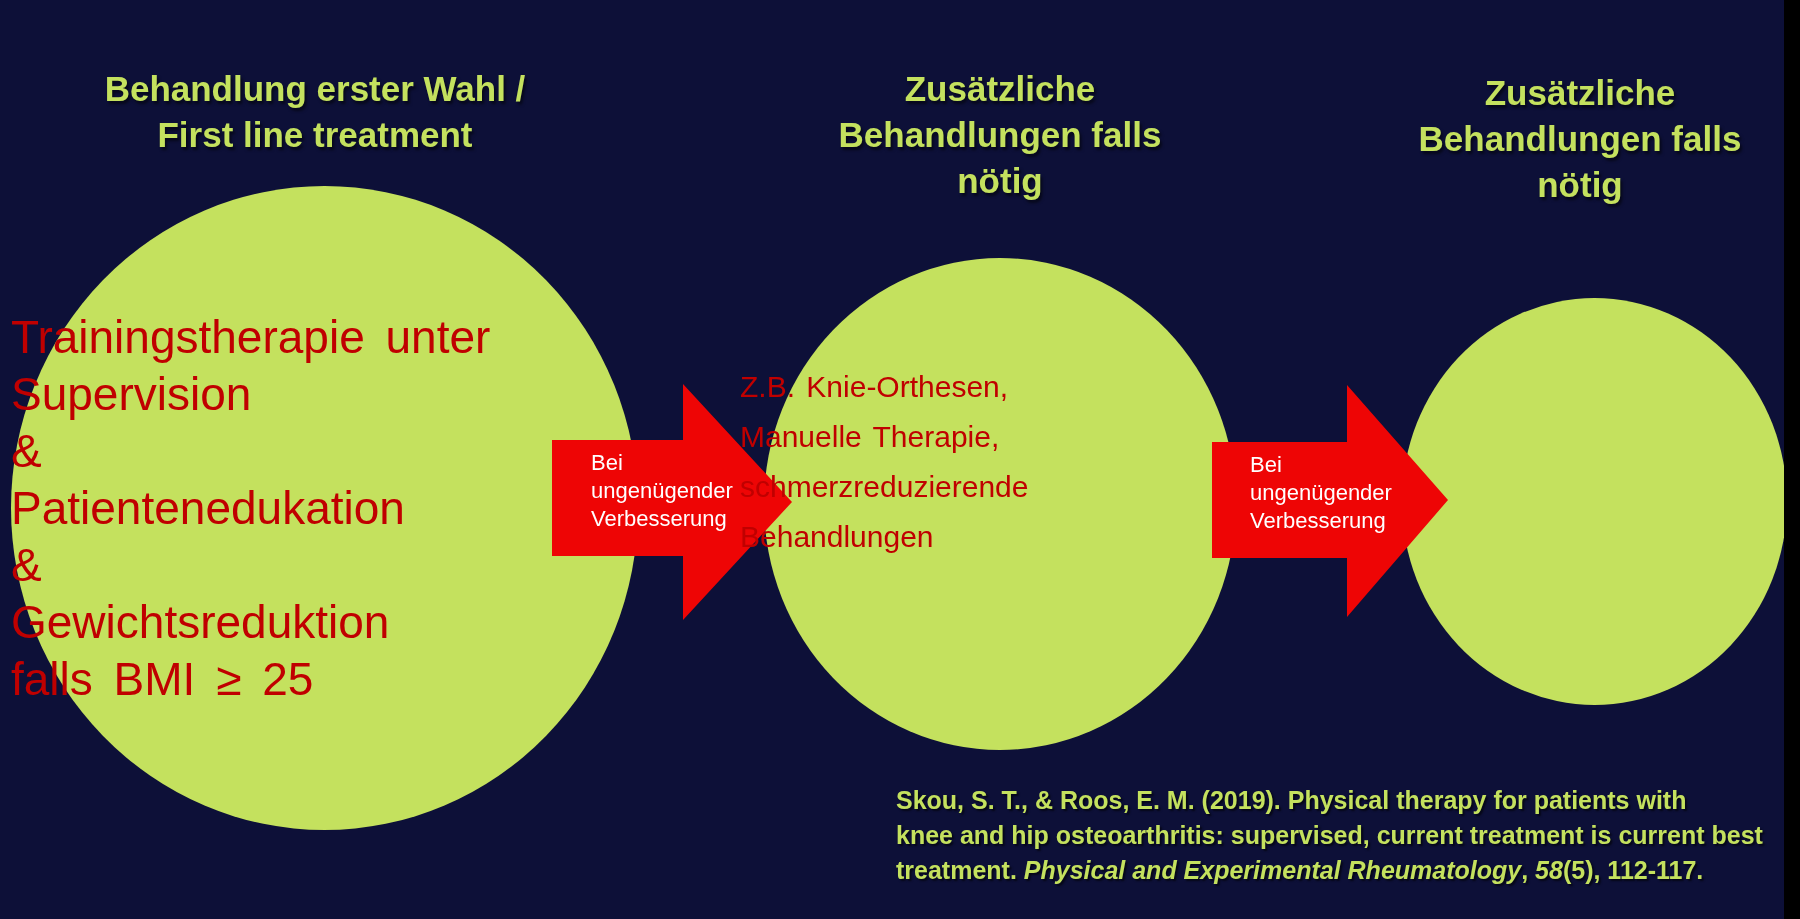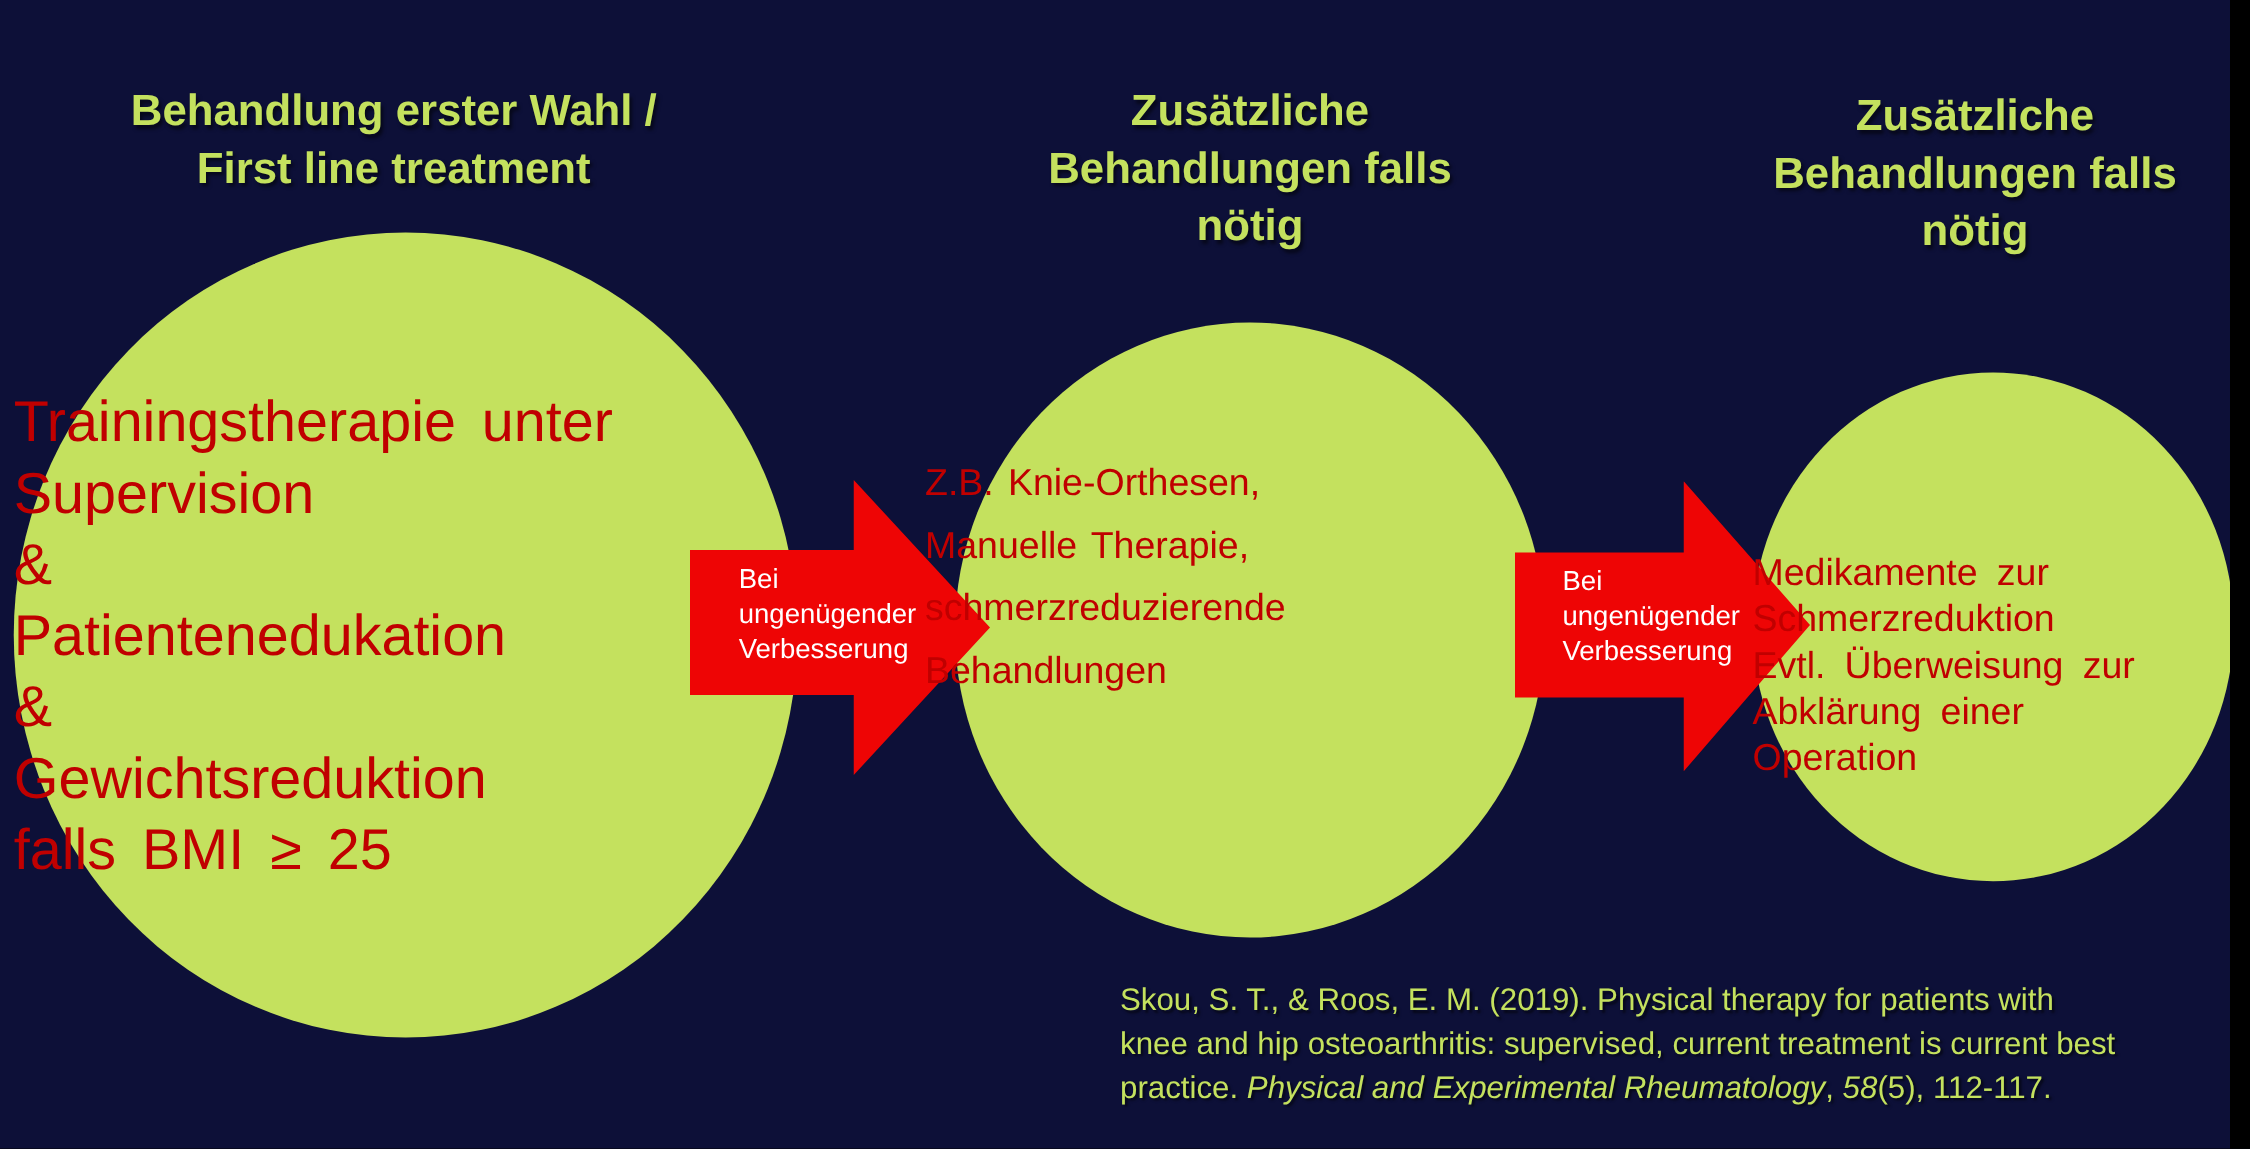--- a/index.html
+++ b/index.html
@@ -61,20 +61,21 @@
 
   .citation {
     position: absolute;
     left: 896px;
     top: 783px;
     width: 900px;
     color: var(--citation-text, #c4e15e);
     font-size: 25px;
     line-height: 35px;
     text-shadow: 2px 2px 2px rgba(0,0,0,0.6);
+    font-weight: bold;
   }
   .it { font-style: italic; }
 </style>
 </head>
 <body>
 
 <div class="slide">
 
   <div class="header h1">Behandlung erster Wahl /
 First line treatment</div>
@@ -100,32 +101,27 @@
 Supervision
 &amp;
 Patientenedukation
 &amp;
 Gewichtsreduktion
 falls BMI ≥ 25</div>
   <div class="circle-text t2">Z.B. Knie-Orthesen,
 Manuelle Therapie,
 schmerzreduzierende
 Behandlungen</div>
-  <div class="circle-text t3">Medikamente zur
-Schmerzreduktion
-Evtl. Überweisung zur
-Abklärung einer
-Operation</div>
 
   <div class="arrow-label l1">Bei
 ungenügender
 Verbesserung</div>
   <div class="arrow-label l2">Bei
 ungenügender
 Verbesserung</div>
 
   <div class="citation">
     <div>Skou, S. T., &amp; Roos, E. M. (2019). Physical therapy for patients with</div>
     <div>knee and hip osteoarthritis: supervised, current treatment is current best</div>
-    <div><span>practice. </span><span class="it">Physical and Experimental Rheumatology</span><span>, </span><span class="it">58</span><span>(5), 112-117.</span></div>
+    <div><span>treatment. </span><span class="it">Physical and Experimental Rheumatology</span><span>, </span><span class="it">58</span><span>(5), 112-117.</span></div>
   </div>
 
 </div>
 
 </body></html>

